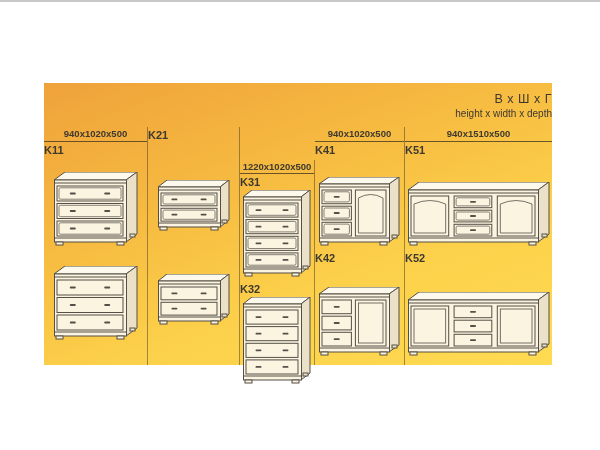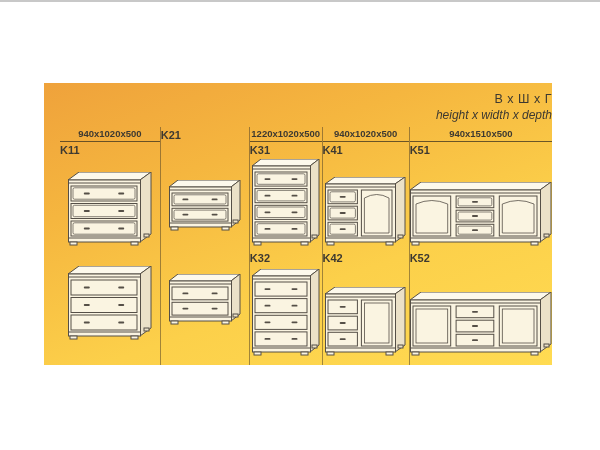--- a/index.html
+++ b/index.html
@@ -17,27 +17,27 @@
   .catalog-panel{
     position:absolute;left:44px;top:83px;width:508px;height:282px;
     background:linear-gradient(160deg,#efa23b 0%,#f5b63f 30%,#fcd04a 65%,#ffdb52 100%);
     box-sizing:border-box;
   }
   .title-block{height:44px;text-align:right;padding-top:9px;box-sizing:border-box;}
   .title-main{
     font-size:12.5px;color:#3d3931;letter-spacing:.5px;font-weight:500;
   }
   .title-sub{
-    font-size:12px;color:#3d3931;margin-top:2px;font-style:italic;
-  }
-  .columns{display:flex;height:238px;padding-left:16px;}
+    font-size:10px;color:#3d3931;margin-top:2px;
+  }
+  .columns{display:flex;height:238px;}
   .col{box-sizing:border-box;display:flex;flex-direction:column;}
   .col.c1{width:104px;}
   .col.c2{width:92px;}
-  .col.c3{width:75px;}
+  .col.c3{width:75px;margin-top:33px;}
   .col.c4{width:90px;}
   .col.c5{width:147px;}
   .col:not(.c5){border-right:1px solid rgba(86,70,40,.55);}
   .dim{
     height:14px;line-height:13px;text-align:center;
     font-size:9.5px;font-weight:bold;color:#3d3931;
     border-bottom:1px solid rgba(70,57,33,.8);
     white-space:nowrap;
   }
   .code{

